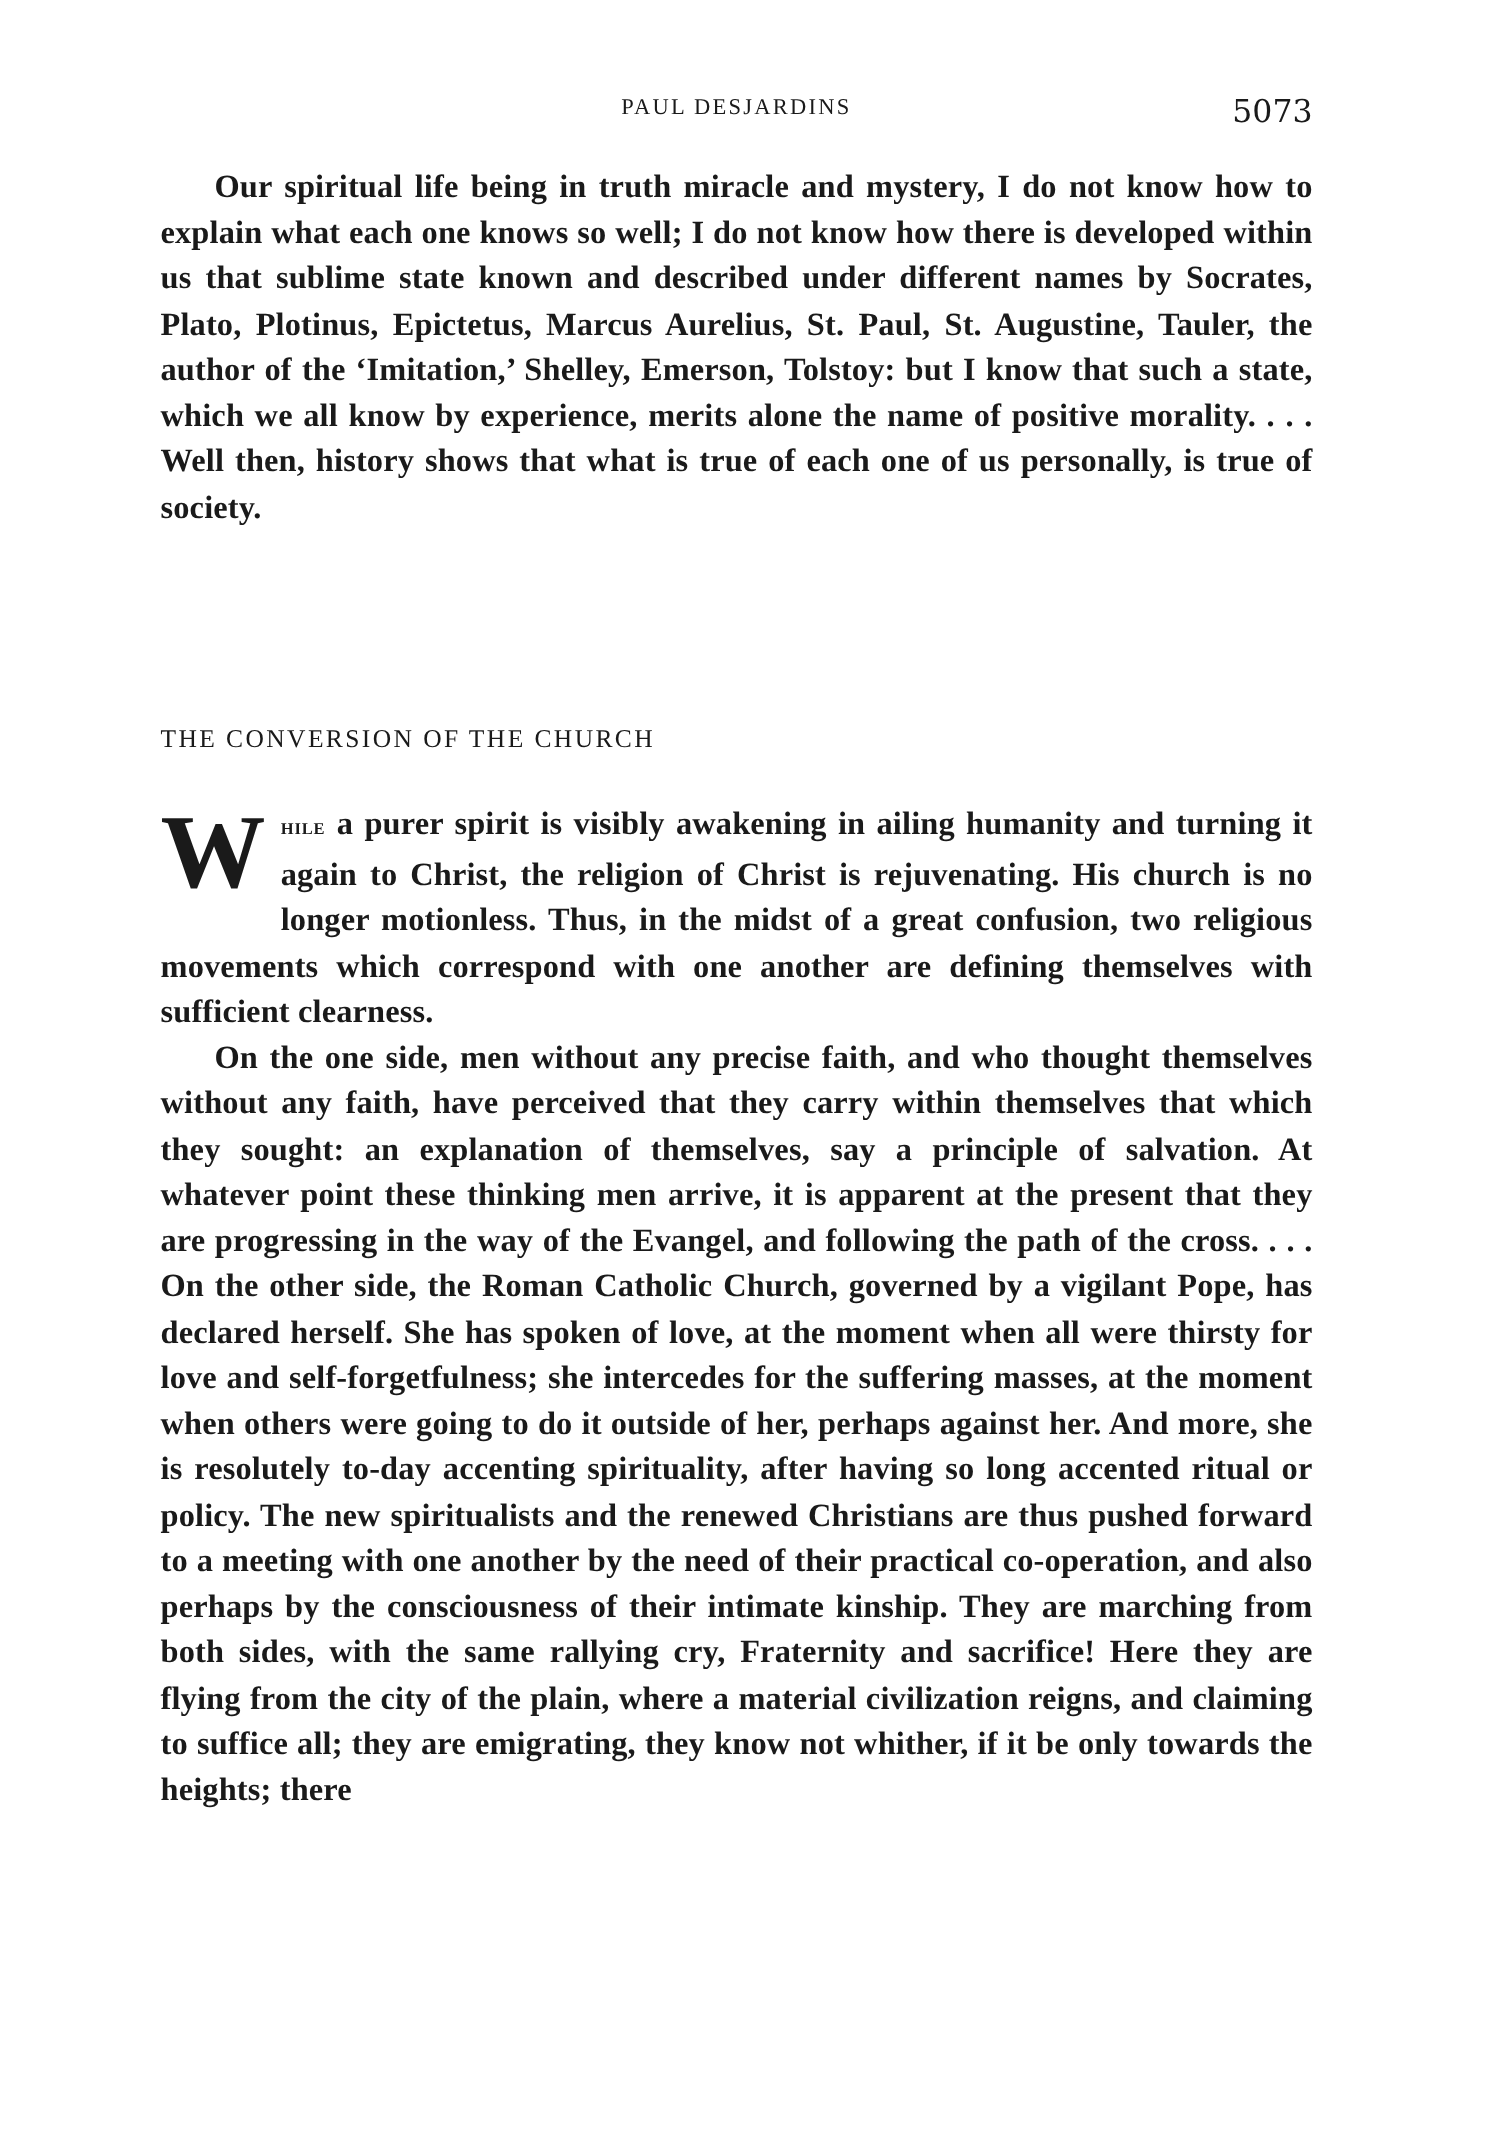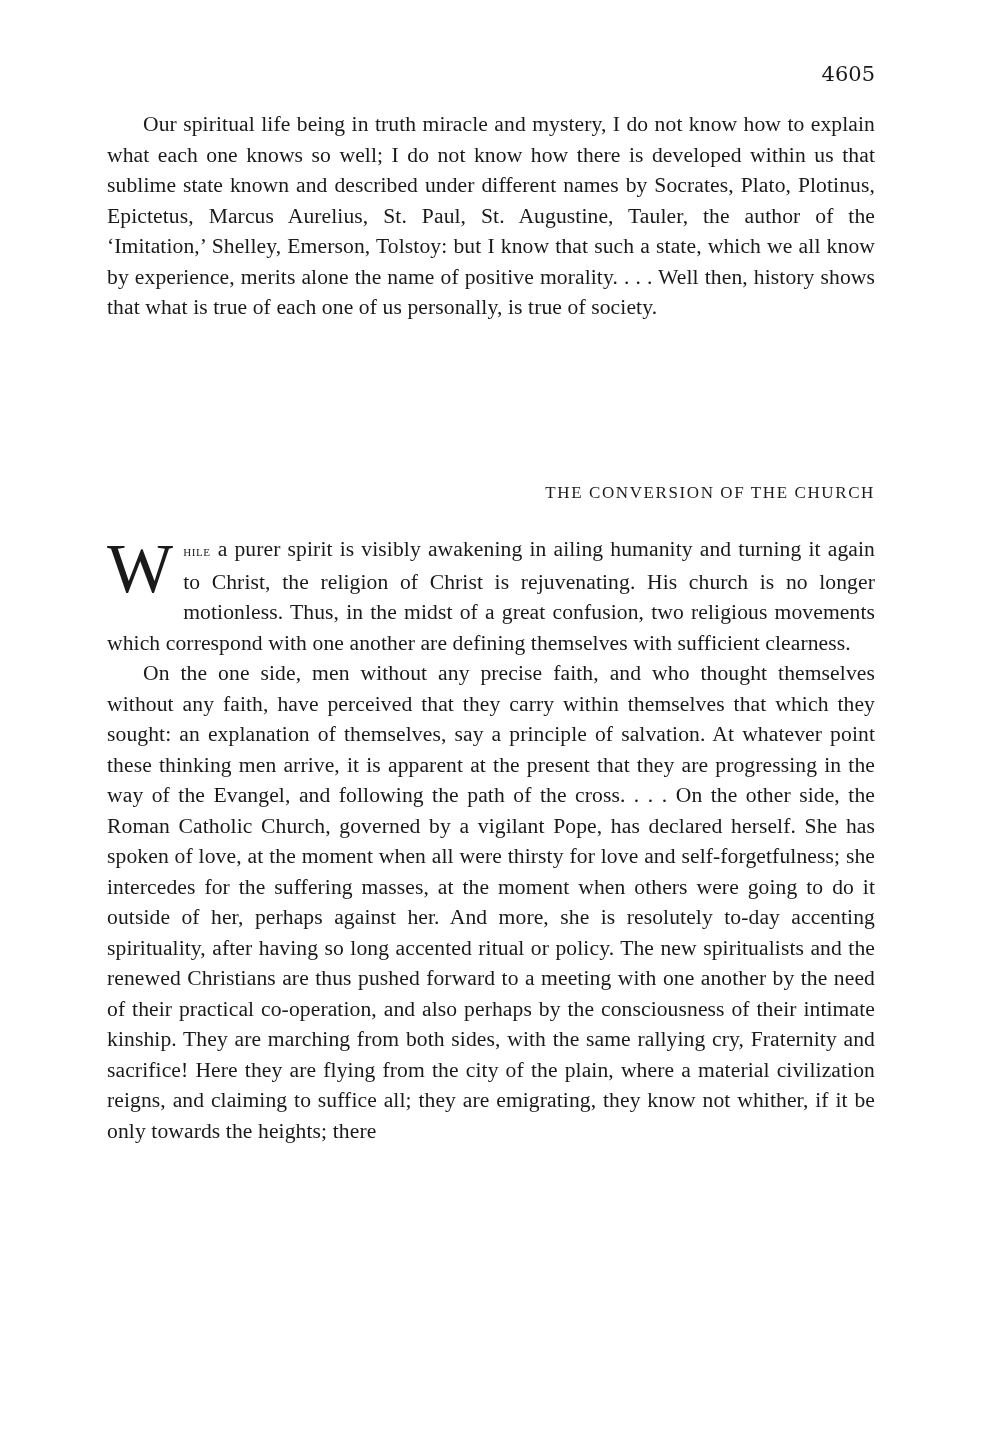--- a/index.html
+++ b/index.html
@@ -43,36 +43,37 @@
       top: 0;
       font-size: 21px;
       font-family: "DejaVu Serif", serif;
     }
     .para {
       font-size: 21.6px;
       line-height: 30.5px;
       text-align: justify;
       margin: 0;
       letter-spacing: 0.1px;
+      font-weight: bold;
     }
     .indent {
       text-indent: 36px;
     }
     .p1 {
       position: absolute;
       top: 109px;
       left: 0;
       width: 768px;
     }
     .section-title {
       position: absolute;
       top: 483px;
       left: 0;
       width: 768px;
-      text-align: right;
+      text-align: left;
       font-size: 17px;
       letter-spacing: 1.6px;
     }
     .section-body {
       position: absolute;
       top: 534px;
       left: 0;
       width: 768px;
     }
     .dropcap {
@@ -88,21 +89,22 @@
       font-size: 15px;
       letter-spacing: 0.6px;
     }
   </style>
 </head>
 <body>
 
 <div class="page">
 
   <div class="running-head">
-    <span class="page-number">4605</span>
+    <span class="running-title">PAUL DESJARDINS</span>
+    <span class="page-number">5073</span>
   </div>
 
   <p class="para indent p1">Our spiritual life being in truth miracle and mystery, I do not know how to explain what each one knows so well; I do not know how there is developed within us that sublime state known and described under different names by Socrates, Plato, Plotinus, Epictetus, Marcus Aurelius, St. Paul, St. Augustine, Tauler, the author of the ‘Imitation,’ Shelley, Emerson, Tolstoy: but I know that such a state, which we all know by experience, merits alone the name of positive morality. . . . Well then, history shows that what is true of each one of us personally, is true of society.</p>
 
   <div class="section-title">THE CONVERSION OF THE CHURCH</div>
 
   <div class="section-body">
     <p class="para">
       <span class="dropcap">W</span><span class="smallcaps">hile</span><span> a purer spirit is visibly awakening in ailing humanity and turning it again to Christ, the religion of Christ is rejuvenating. His church is no longer motionless. Thus, in the midst of a great confusion, two religious movements which correspond with one another are defining themselves with sufficient clearness.</span>
     </p>

